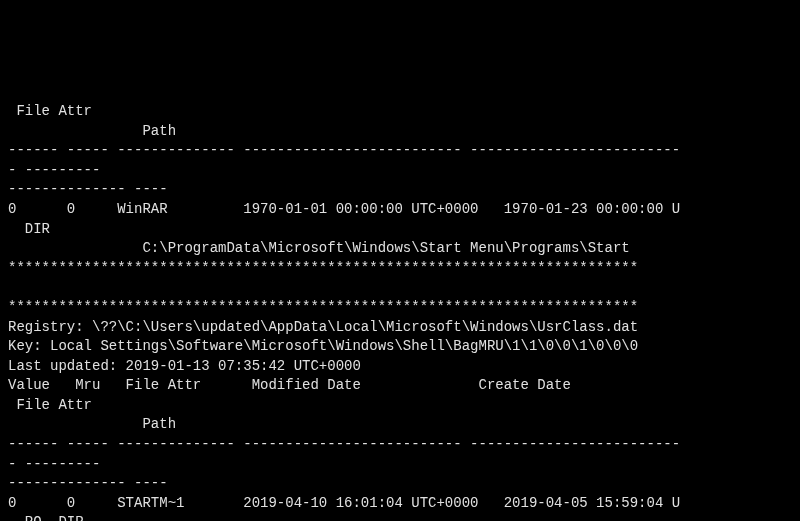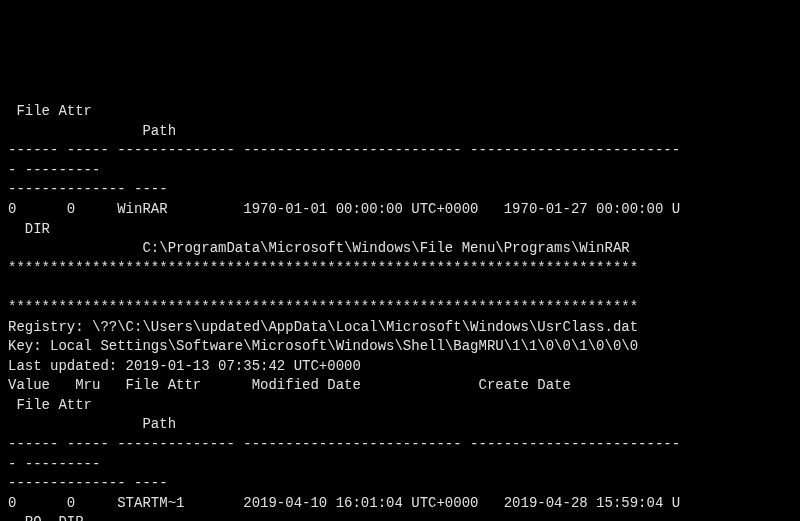--- a/index.html
+++ b/index.html
@@ -28,35 +28,35 @@
 <body>
 
 
 
 <div class="terminal-output">
 <span> File Attr</span>
 <span>                Path</span>
 <span>------ ----- -------------- -------------------------- -------------------------</span>
 <span>- ---------</span>
 <span>-------------- ----</span>
-<span>0      0     WinRAR         1970-01-01 00:00:00 UTC+0000   1970-01-27 00:00:00 U</span>
+<span>0      0     WinRAR         1970-01-01 00:00:00 UTC+0000   1970-01-23 00:00:00 U</span>
 <span>  DIR</span>
-<span>                C:\ProgramData\Microsoft\Windows\File Menu\Programs\WinRAR</span>
+<span>                C:\ProgramData\Microsoft\Windows\Start Menu\Programs\Start</span>
 <span>***************************************************************************</span>
 
 <span>***************************************************************************</span>
 <span>Registry: \??\C:\Users\updated\AppData\Local\Microsoft\Windows\UsrClass.dat</span>
 <span>Key: Local Settings\Software\Microsoft\Windows\Shell\BagMRU\1\1\0\0\1\0\0\0</span>
 <span>Last updated: 2019-01-13 07:35:42 UTC+0000</span>
 <span>Value   Mru   File Attr      Modified Date              Create Date</span>
 <span> File Attr</span>
 <span>                Path</span>
 <span>------ ----- -------------- -------------------------- -------------------------</span>
 <span>- ---------</span>
 <span>-------------- ----</span>
-<span>0      0     STARTM~1       2019-04-10 16:01:04 UTC+0000   2019-04-28 15:59:04 U</span>
+<span>0      0     STARTM~1       2019-04-10 16:01:04 UTC+0000   2019-04-05 15:59:04 U</span>
 <span>  RO, DIR</span>
 
 
 </div>
 
 
 
 
 </body></html>

